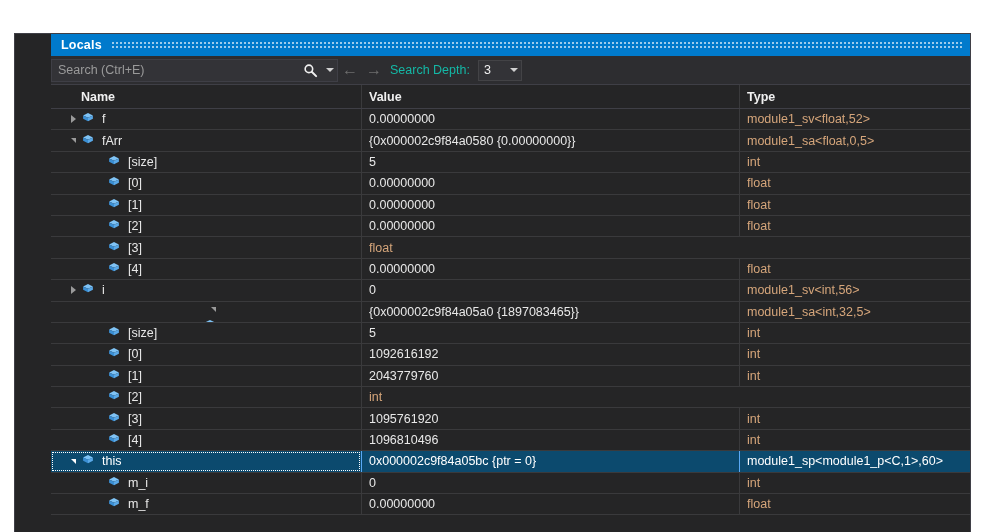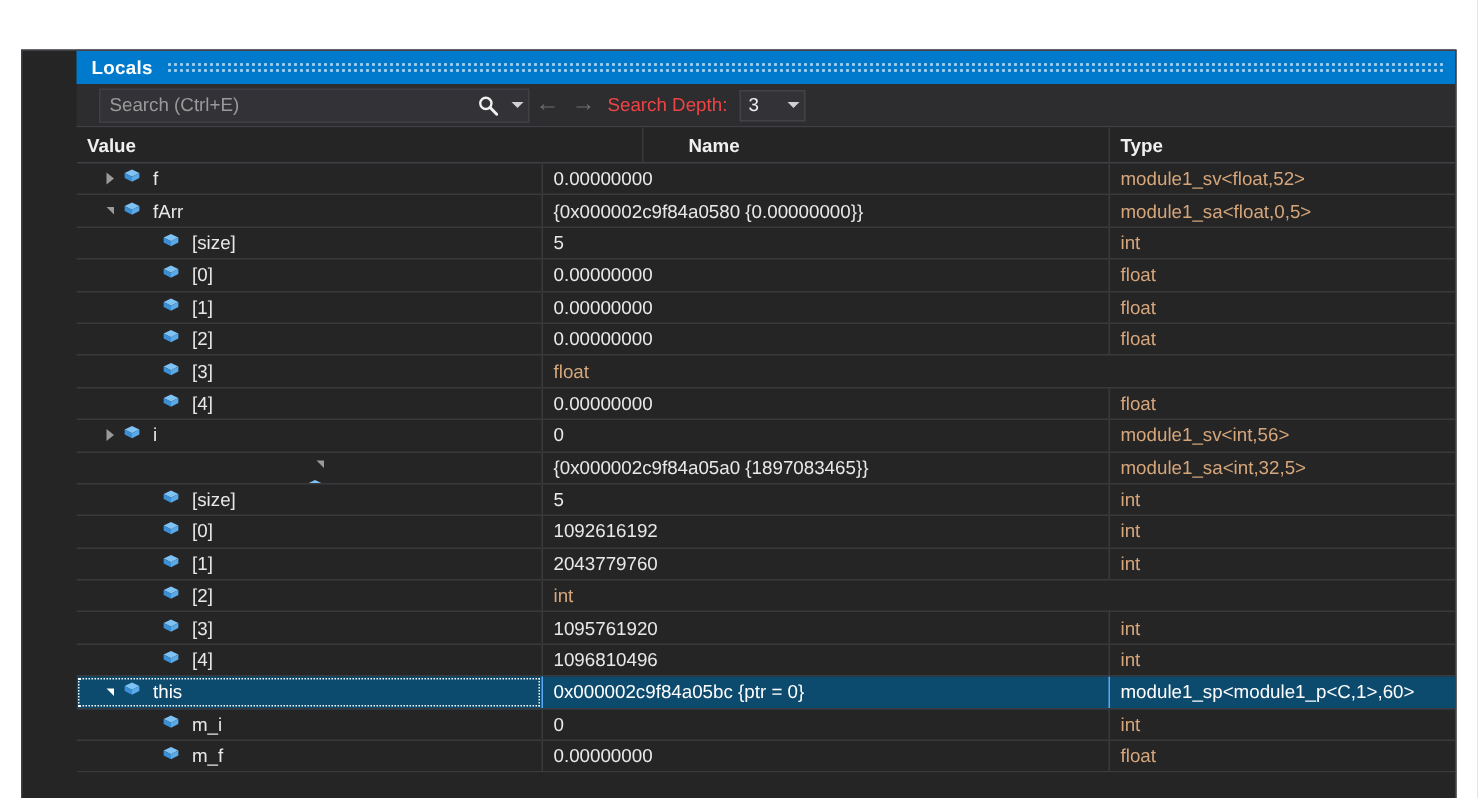--- a/index.html
+++ b/index.html
@@ -62,21 +62,21 @@
     height: 29px;
     background: #2d2d30;
     border-bottom: 1px solid #3f3f46;
     display: flex;
     align-items: center;
     flex: 0 0 auto;
   }
   #searchbox {
     width: 287px;
     height: 23px;
-    margin-left: 15px;
+    margin-left: 0;
     background: #333337;
     border: 1px solid #3f3f46;
     display: flex;
     align-items: center;
     position: relative;
   }
   #search-input {
     flex: 1 1 auto;
     background: transparent;
     border: none;
@@ -108,21 +108,21 @@
   .nav-arrow {
     width: 24px; height: 29px;
     display: flex; align-items: center; justify-content: center;
     color: #6e6e6e;
     font-size: 16px;
     line-height: 1;
     cursor: pointer;
     user-select: none;
   }
   #depth-label {
-    color: #ef4444;
+    color: #14b8a6;
     font-size: 12.5px;
     margin-left: 4px;
     margin-right: 8px;
     white-space: nowrap;
   }
   #depth-combo {
     width: 44px;
     height: 21px;
     background: #333337;
     border: 1px solid #434346;
@@ -269,22 +269,22 @@
         <span id="depth-value">3</span>
         <span id="depth-arrow">
           <span class="caret-dn"></span>
         </span>
       </div>
     </div>
 
     <div id="grid">
 
       <div class="row" id="header-row">
+        <div class="cell col-name">Name</div>
         <div class="cell col-value">Value</div>
-        <div class="cell col-name">Name</div>
         <div class="cell col-type">Type</div>
       </div>
 
       <div id="rows-container">
           <div class="row">
             <div class="cell col-name">
               <div class="name-inner" style="padding-left: 14px;">
                 <span class="expander">
                   <span class="tri-right"></span>
                 </span>

